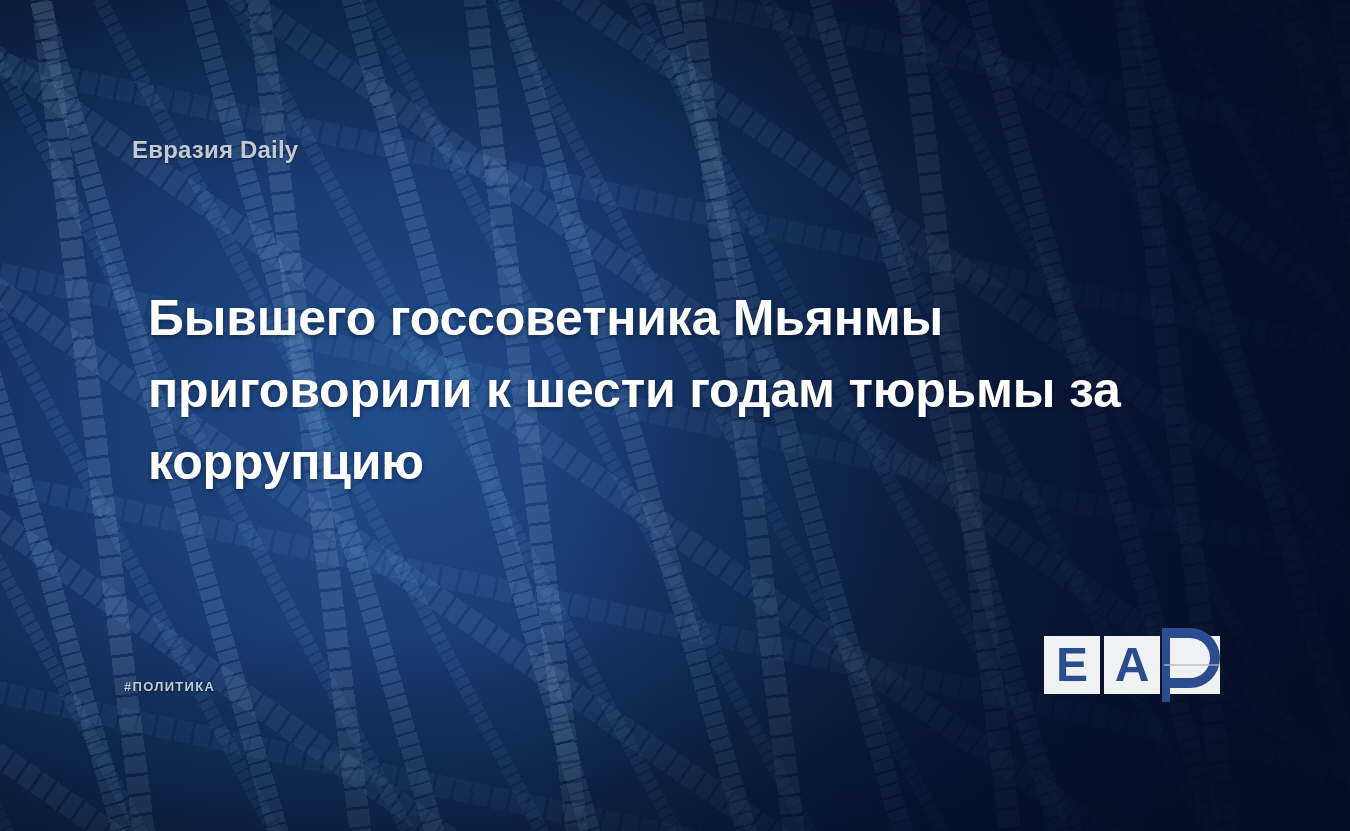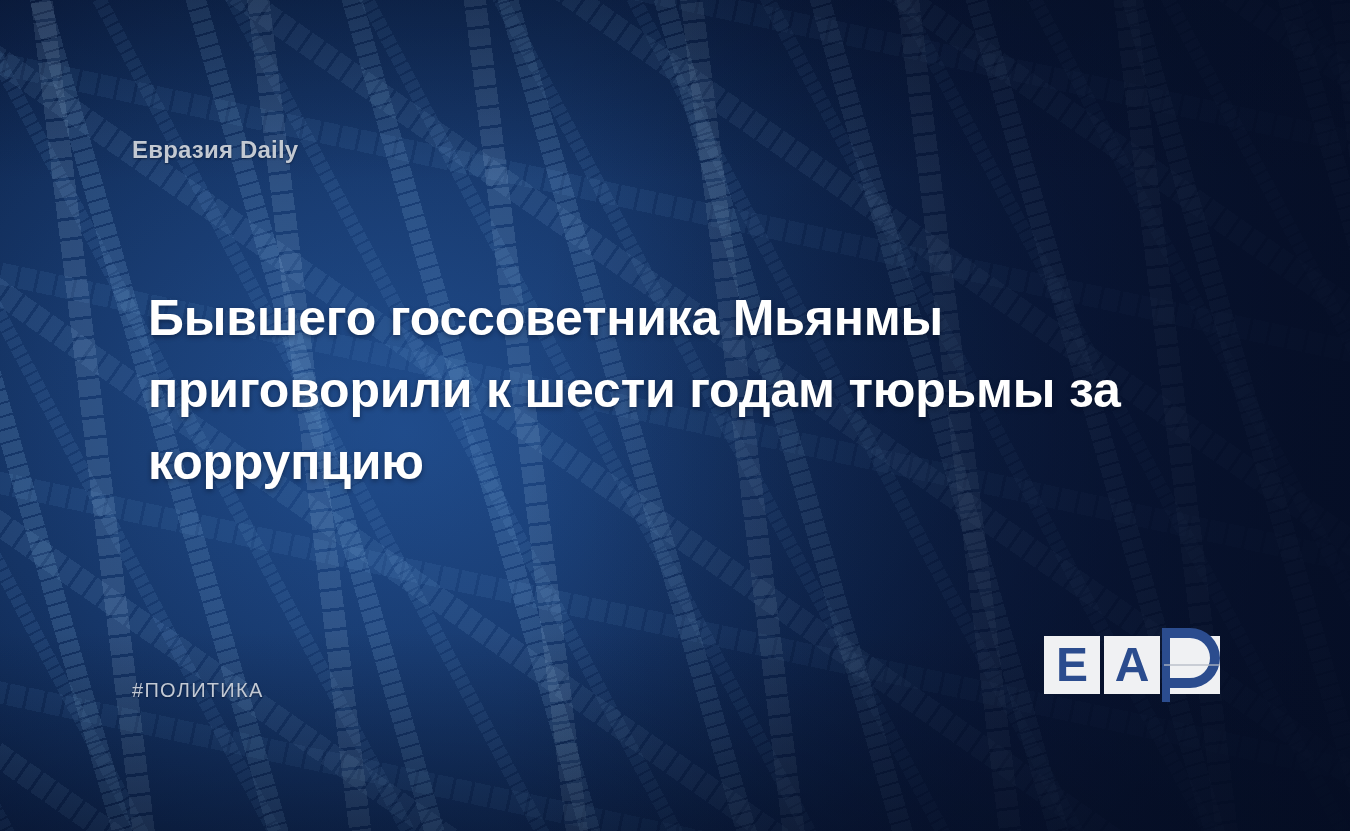--- a/index.html
+++ b/index.html
@@ -152,24 +152,24 @@
     font-size: 50px;
     line-height: 72px;
     font-weight: bold;
     color: #ffffff;
     letter-spacing: -0.2px;
     text-shadow: 0 2px 5px rgba(4,10,28,0.45);
   }
 
   .tag {
     position: absolute;
-    left: 132px;
+    left: 124px;
     top: 679px;
-    font-size: 20px;
-    font-weight: normal;
+    font-size: 13px;
+    font-weight: bold;
     color: #c2c9d4;
     letter-spacing: 1.3px;
     white-space: nowrap;
     text-shadow: 0 1px 2px rgba(4,12,32,0.55);
   }
 
   
   .logo {
     position: absolute;
     left: 1044px;

